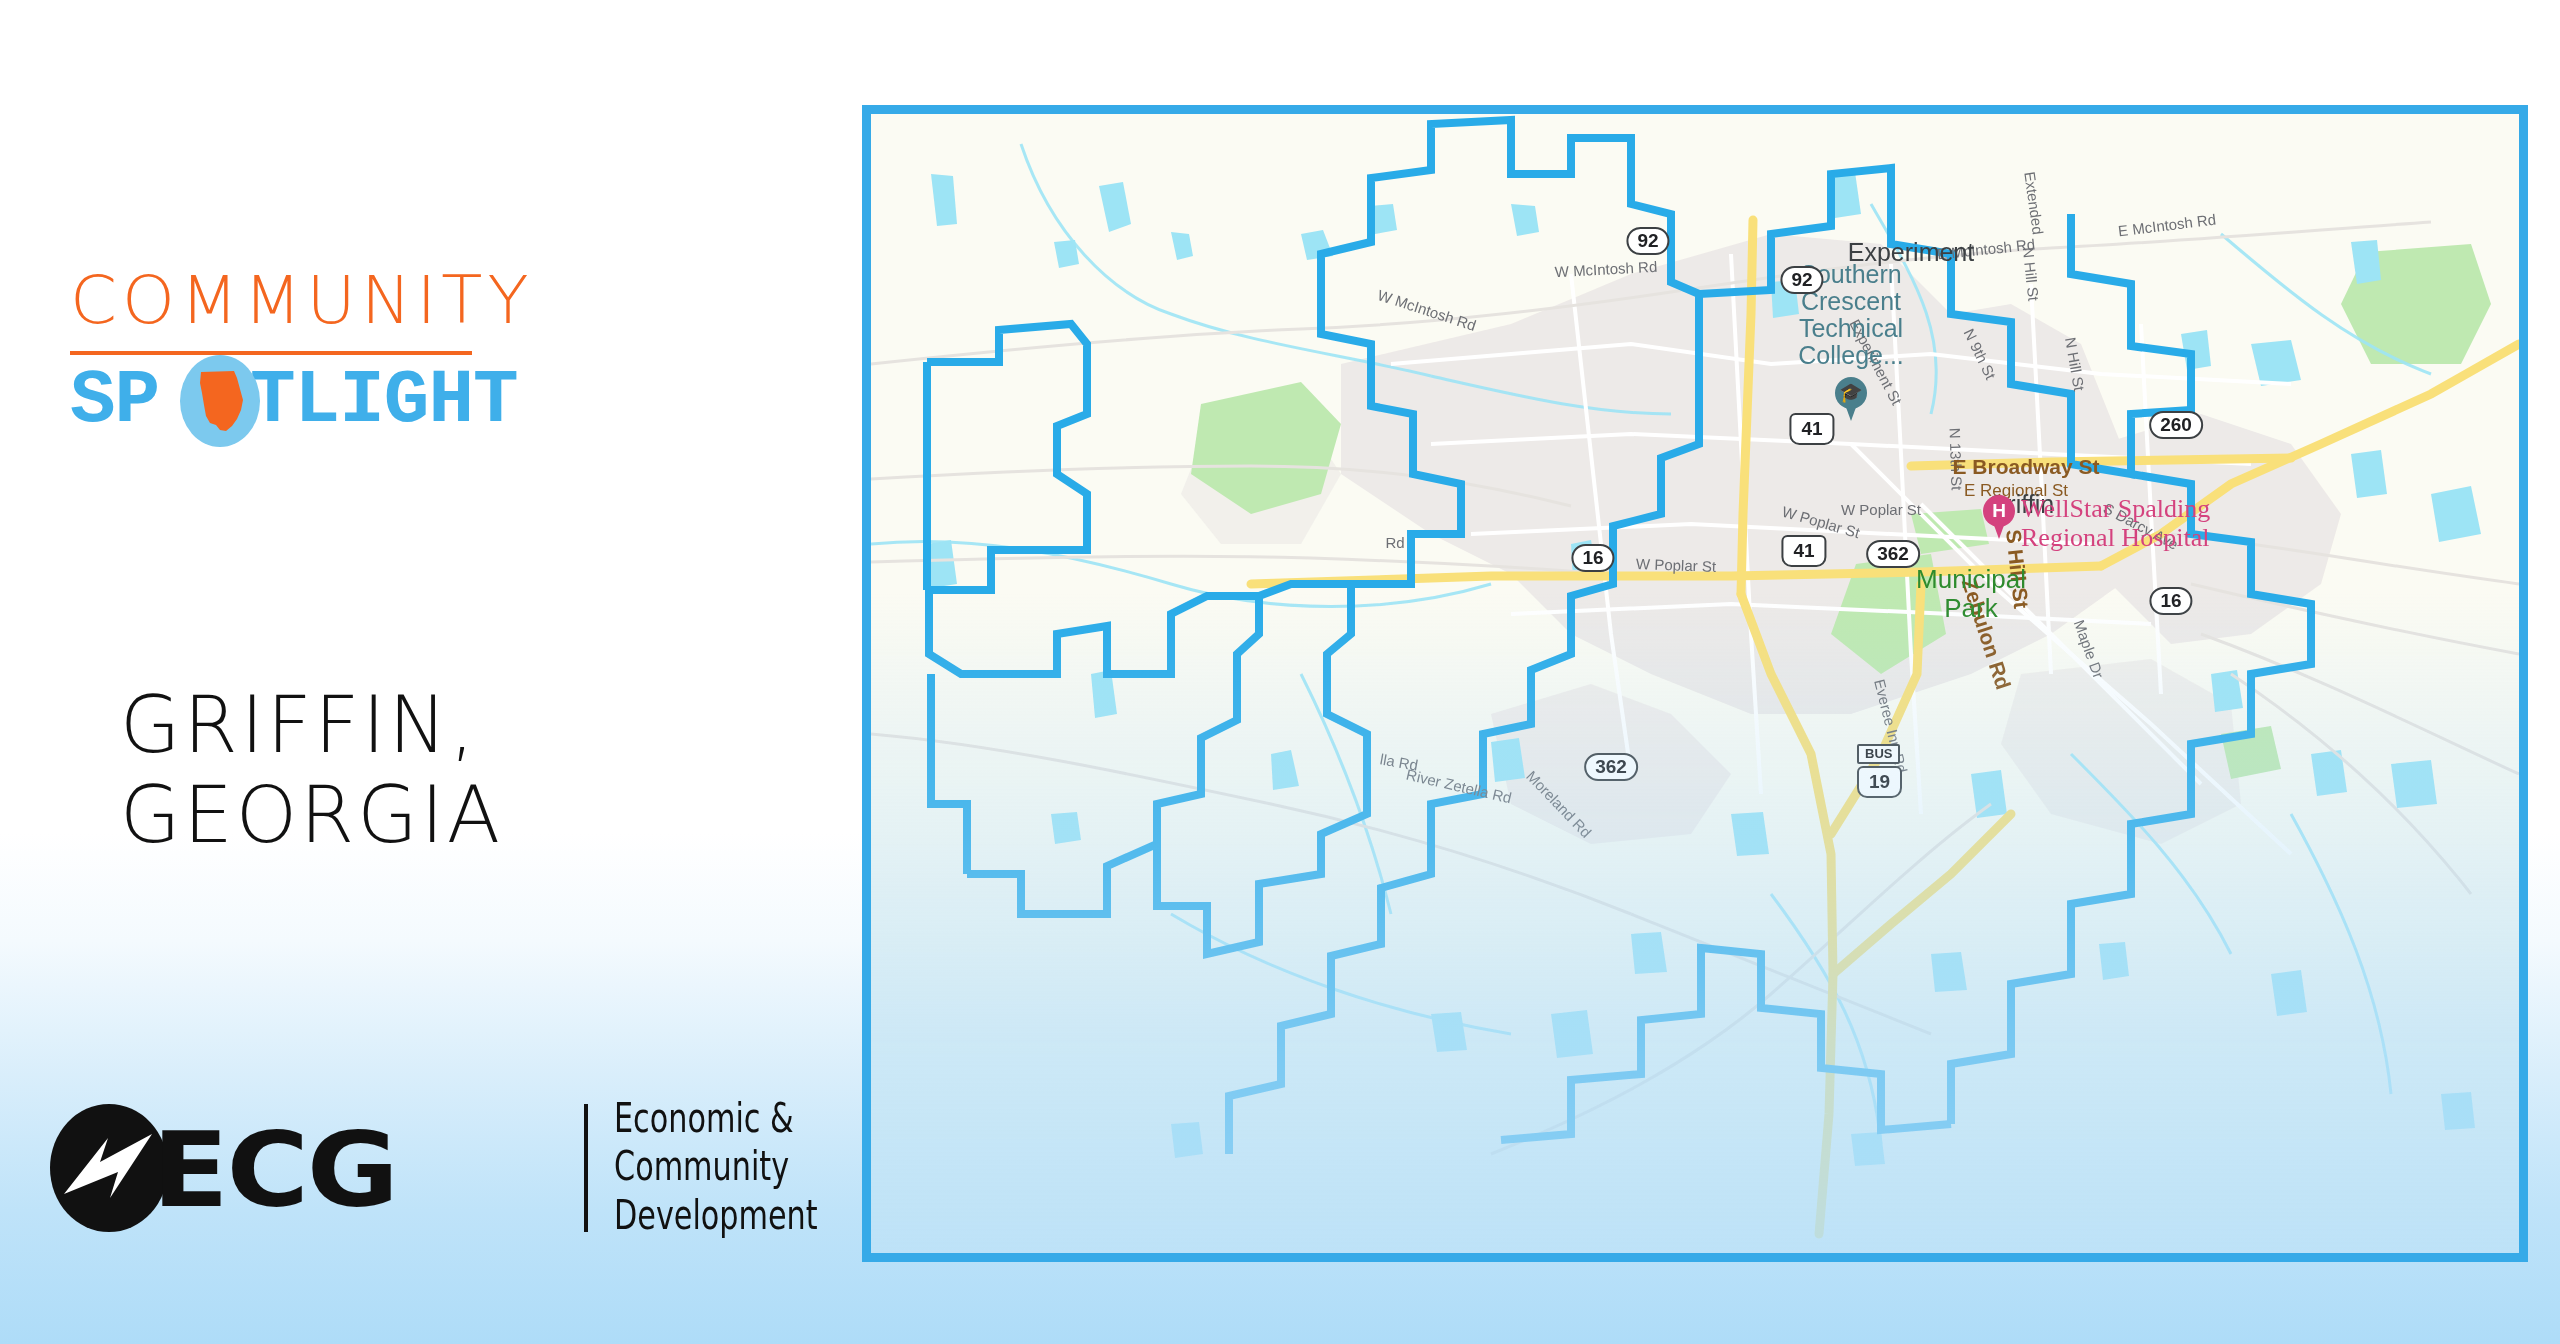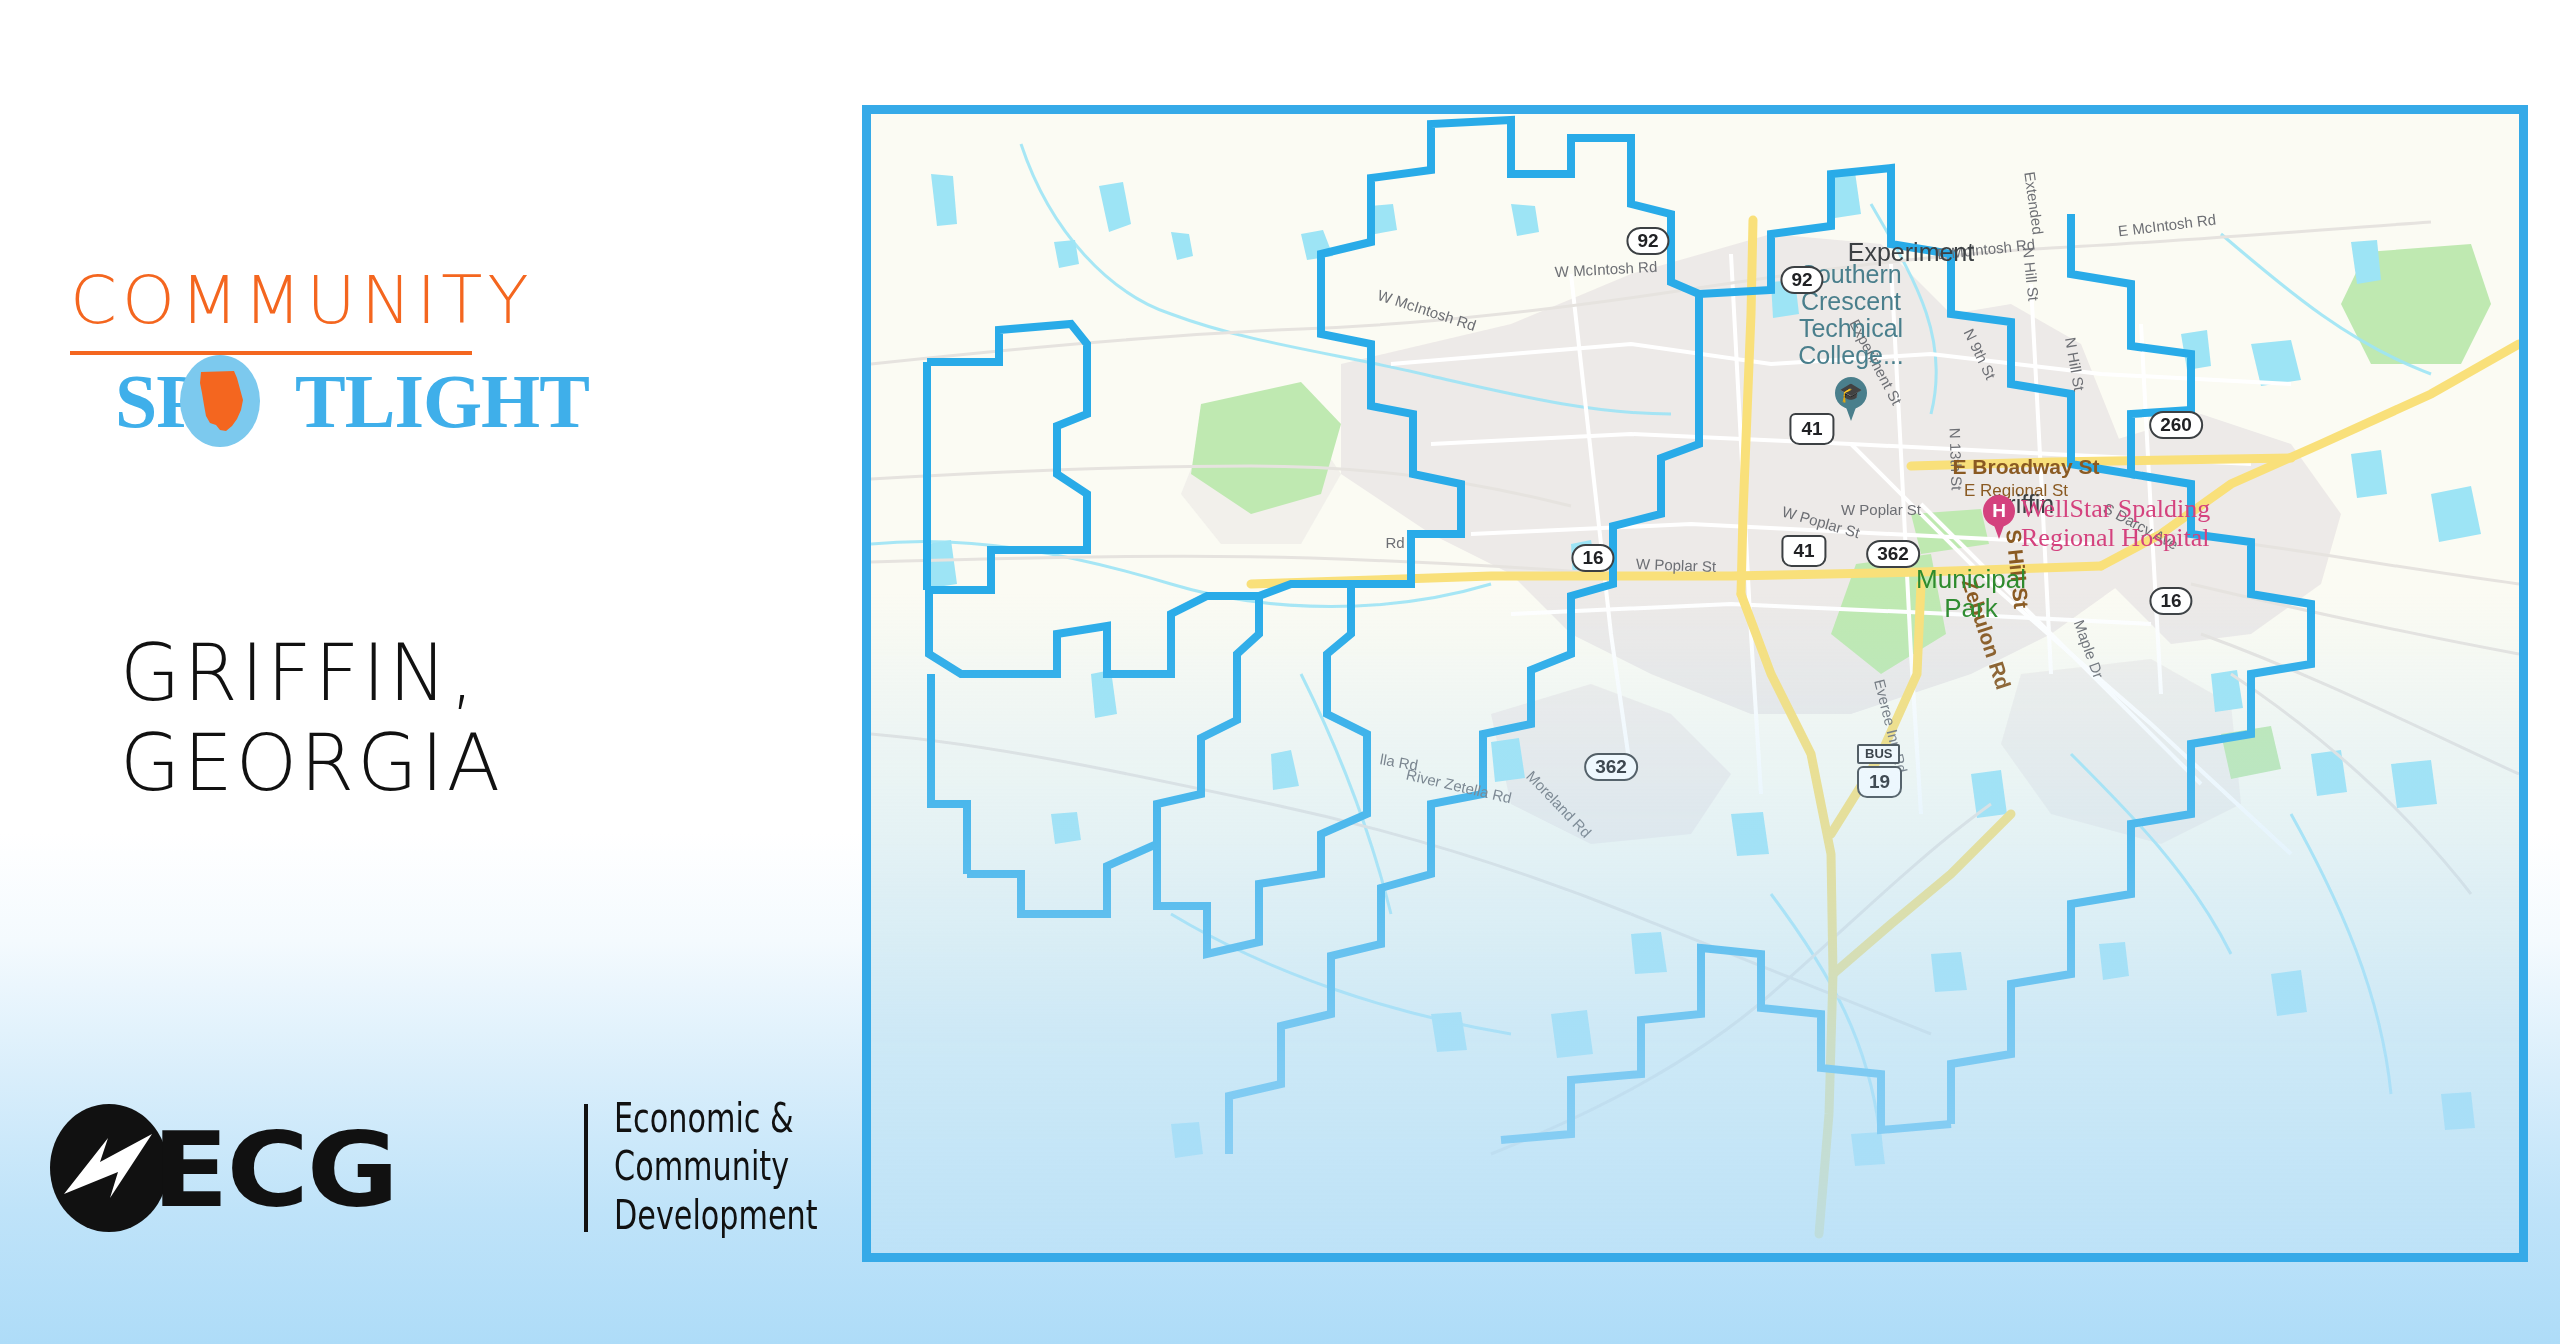--- a/index.html
+++ b/index.html
@@ -23,33 +23,33 @@
     color:#F4661F;font-size:66px;letter-spacing:5px;line-height:1;
     font-weight:300;font-family:"DejaVu Sans","Liberation Sans",sans-serif;
     white-space:nowrap;transform:scaleX(1.02);transform-origin:left center;
   }
   #brand-rule{height:4px;background:#F4661F;margin:17px 0 8px 0;width:402px;}
 
   #word-spotlight-wrap{position:relative;height:92px;width:412px;}
   .spot-txt{
     position:absolute;top:0;left:0;
     color:#3FAFEA;font-size:76px;font-weight:bold;letter-spacing:-1px;line-height:1;
-    font-family:Liberation Serif, serif;white-space:nowrap;margin-left:45px;
+    font-family:Liberation Mono, monospace;white-space:nowrap;
   }
   #spot-part-a{left:0;}
   #spot-part-b{left:180px;}
   #ga-badge{position:absolute;left:110px;top:-8px;width:80px;height:92px;}
   #ga-badge .disc{
     position:absolute;left:0;top:0;width:80px;height:92px;border-radius:50%;
     background:#7CC9EE;
   }
   #ga-badge svg{position:absolute;left:16px;top:14px;}
 
   #city-name{
-    position:absolute;left:120px;top:628px;width:620px;
+    position:absolute;left:120px;top:680px;width:620px;
     color:#111111;font-size:78px;line-height:1.16;letter-spacing:3px;
     font-weight:300;font-family:"DejaVu Sans","Liberation Sans",sans-serif;
   }
   #city-name div{white-space:nowrap;}
 
   
   #ecg-logo{position:absolute;left:48px;top:1096px;width:780px;height:160px;}
   #ecg-mark{position:absolute;left:0;top:6px;width:122px;height:132px;}
   #ecg-letters{
     position:absolute;left:104px;top:22px;

